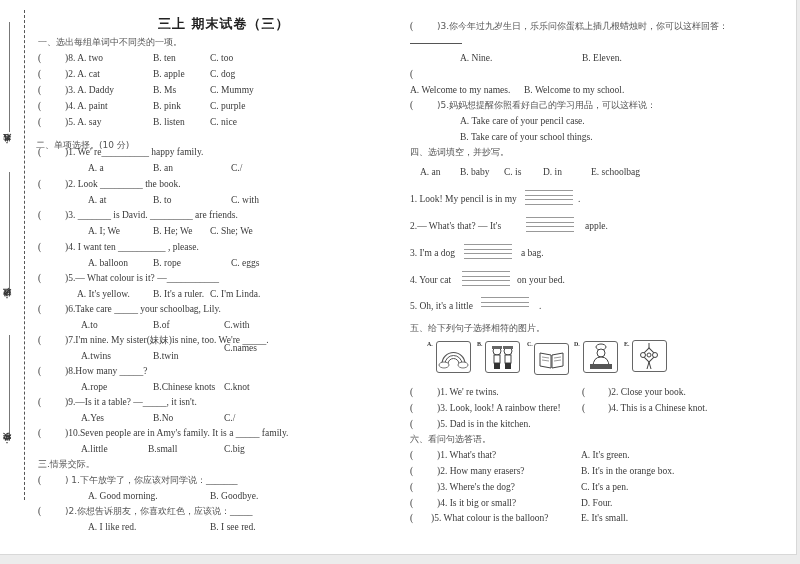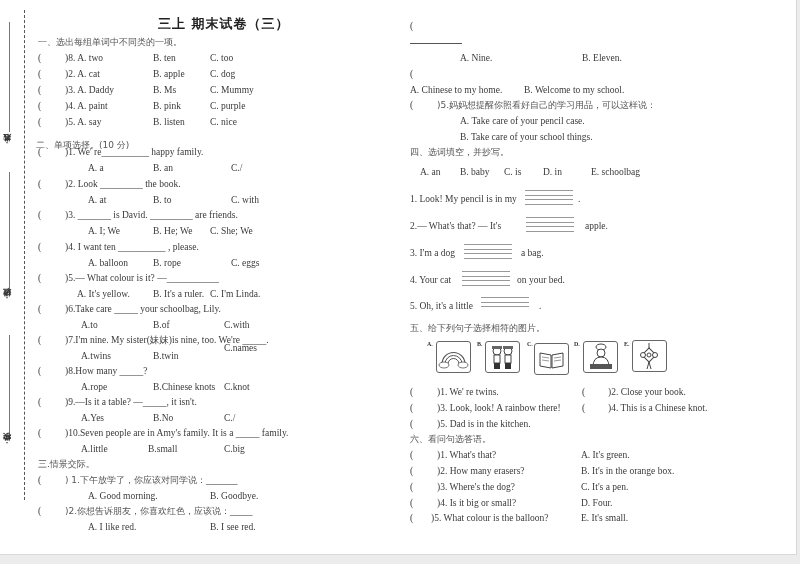--- a/index.html
+++ b/index.html
@@ -136,25 +136,26 @@
   <span class="abs" style="left:38px;top:474px;">(</span>
   <span class="abs cn" style="left:65px;top:474px;">) 1.下午放学了，你应该对同学说：_______</span>
   <span class="abs" style="left:88px;top:490px;">A. Good morning.</span>
   <span class="abs" style="left:210px;top:490px;">B. Goodbye.</span>
   <span class="abs" style="left:38px;top:505px;">(</span>
   <span class="abs cn" style="left:65px;top:505px;">)2.你想告诉朋友，你喜欢红色，应该说：_____</span>
   <span class="abs" style="left:88px;top:521px;">A. I like red.</span>
   <span class="abs" style="left:210px;top:521px;">B. I see red.</span>
 
   <span class="abs" style="left:410px;top:20px;">(</span>
+  <span class="abs cn" style="left:437px;top:20px;">)3.你今年过九岁生日，乐乐问你蛋糕上插几根蜡烛时，你可以这样回答：</span>
   <span class="abs" style="left:410px;top:34px;width:52px;height:10px;border-bottom:1px solid #555;"></span>
   <span class="abs" style="left:460px;top:52px;">A. Nine.</span>
   <span class="abs" style="left:582px;top:52px;">B. Eleven.</span>
   <span class="abs" style="left:410px;top:68px;">(</span>
-  <span class="abs" style="left:410px;top:84px;">A. Chinese to my home.</span>
+  <span class="abs" style="left:410px;top:84px;">A. Welcome to my names.</span>
   <span class="abs" style="left:524px;top:84px;">B. Welcome to my school.</span>
   <span class="abs" style="left:410px;top:99px;">(</span>
   <span class="abs cn" style="left:437px;top:99px;">)5.妈妈想提醒你照看好自己的学习用品，可以这样说：</span>
   <span class="abs" style="left:460px;top:115px;">A. Take care of your pencil case.</span>
   <span class="abs" style="left:460px;top:131px;">B. Take care of your school things.</span>
 
   <div class="abs cn" style="left:410px;top:146px;">四、选词填空，并抄写。</div>
   <span class="abs" style="left:420px;top:166px;">A. an</span>
   <span class="abs" style="left:460px;top:166px;">B. baby</span>
   <span class="abs" style="left:504px;top:166px;">C. is</span>

